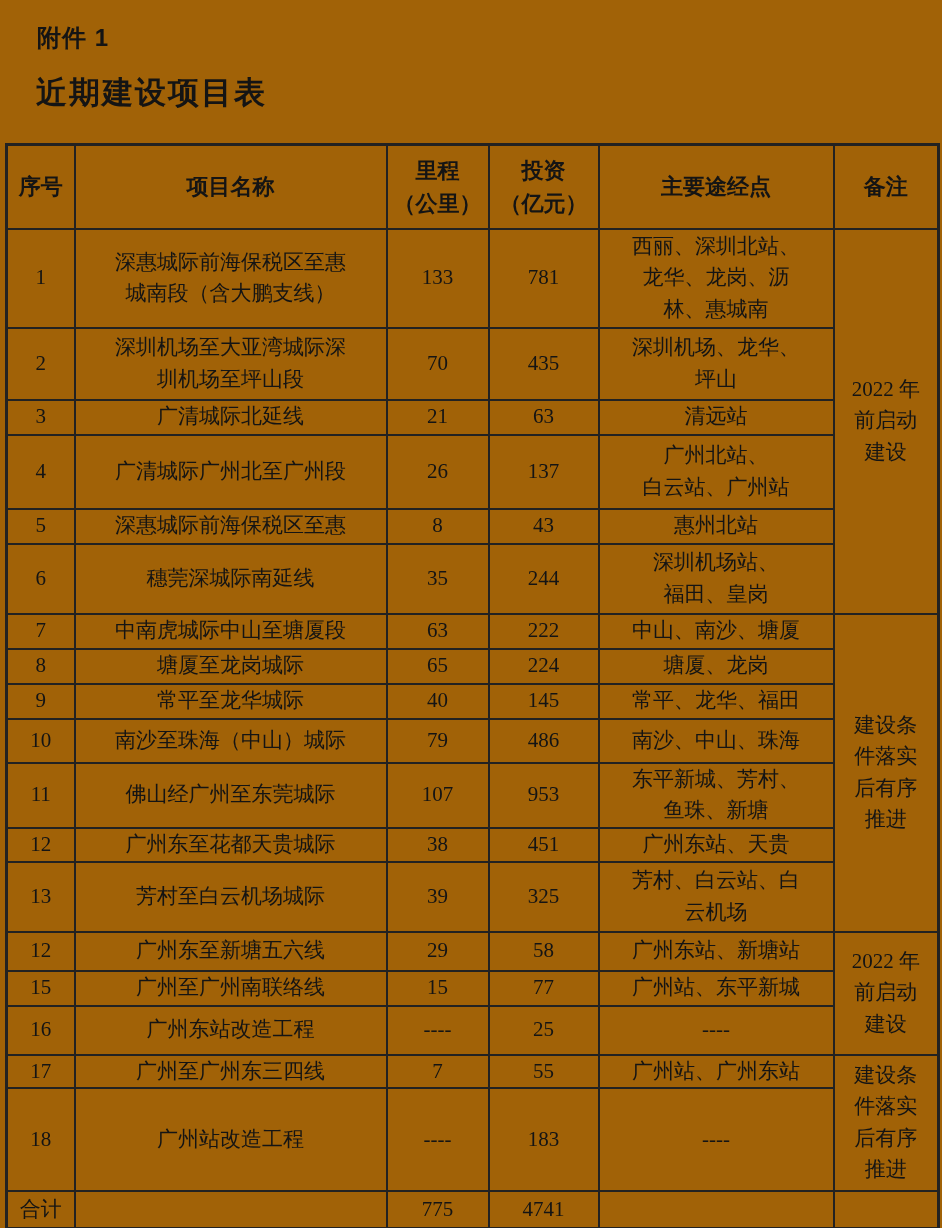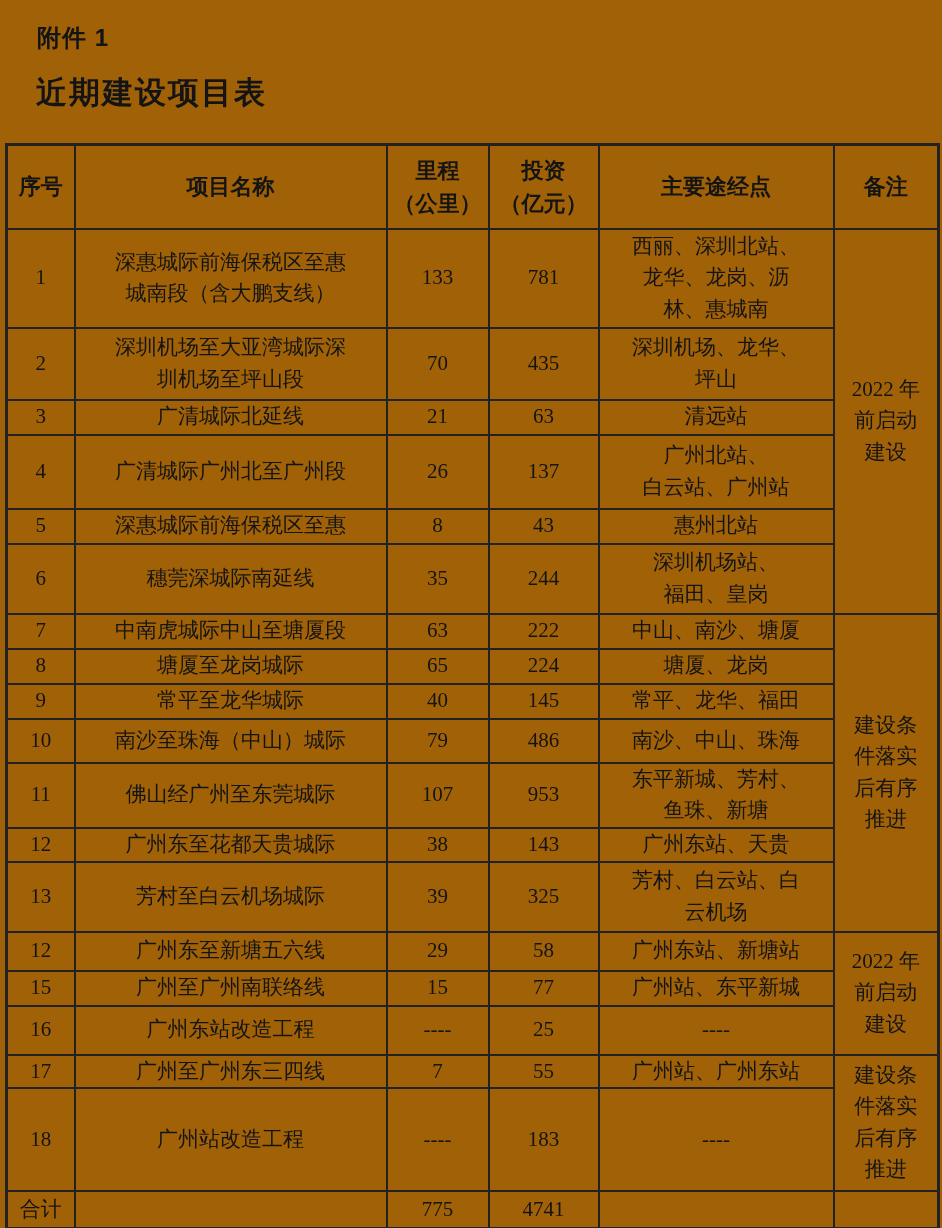--- a/index.html
+++ b/index.html
@@ -185,21 +185,21 @@
         <td>佛山经广州至东莞城际</td>
         <td class="num">107</td>
         <td class="num">953</td>
         <td>东平新城、芳村、
 鱼珠、新塘</td>
       </tr>
       <tr style="height:34px">
         <td class="num">12</td>
         <td>广州东至花都天贵城际</td>
         <td class="num">38</td>
-        <td class="num">143</td>
+        <td class="num">451</td>
         <td>广州东站、天贵</td>
       </tr>
       <tr style="height:70px">
         <td class="num">13</td>
         <td>芳村至白云机场城际</td>
         <td class="num">39</td>
         <td class="num">325</td>
         <td>芳村、白云站、白
 云机场</td>
       </tr>

